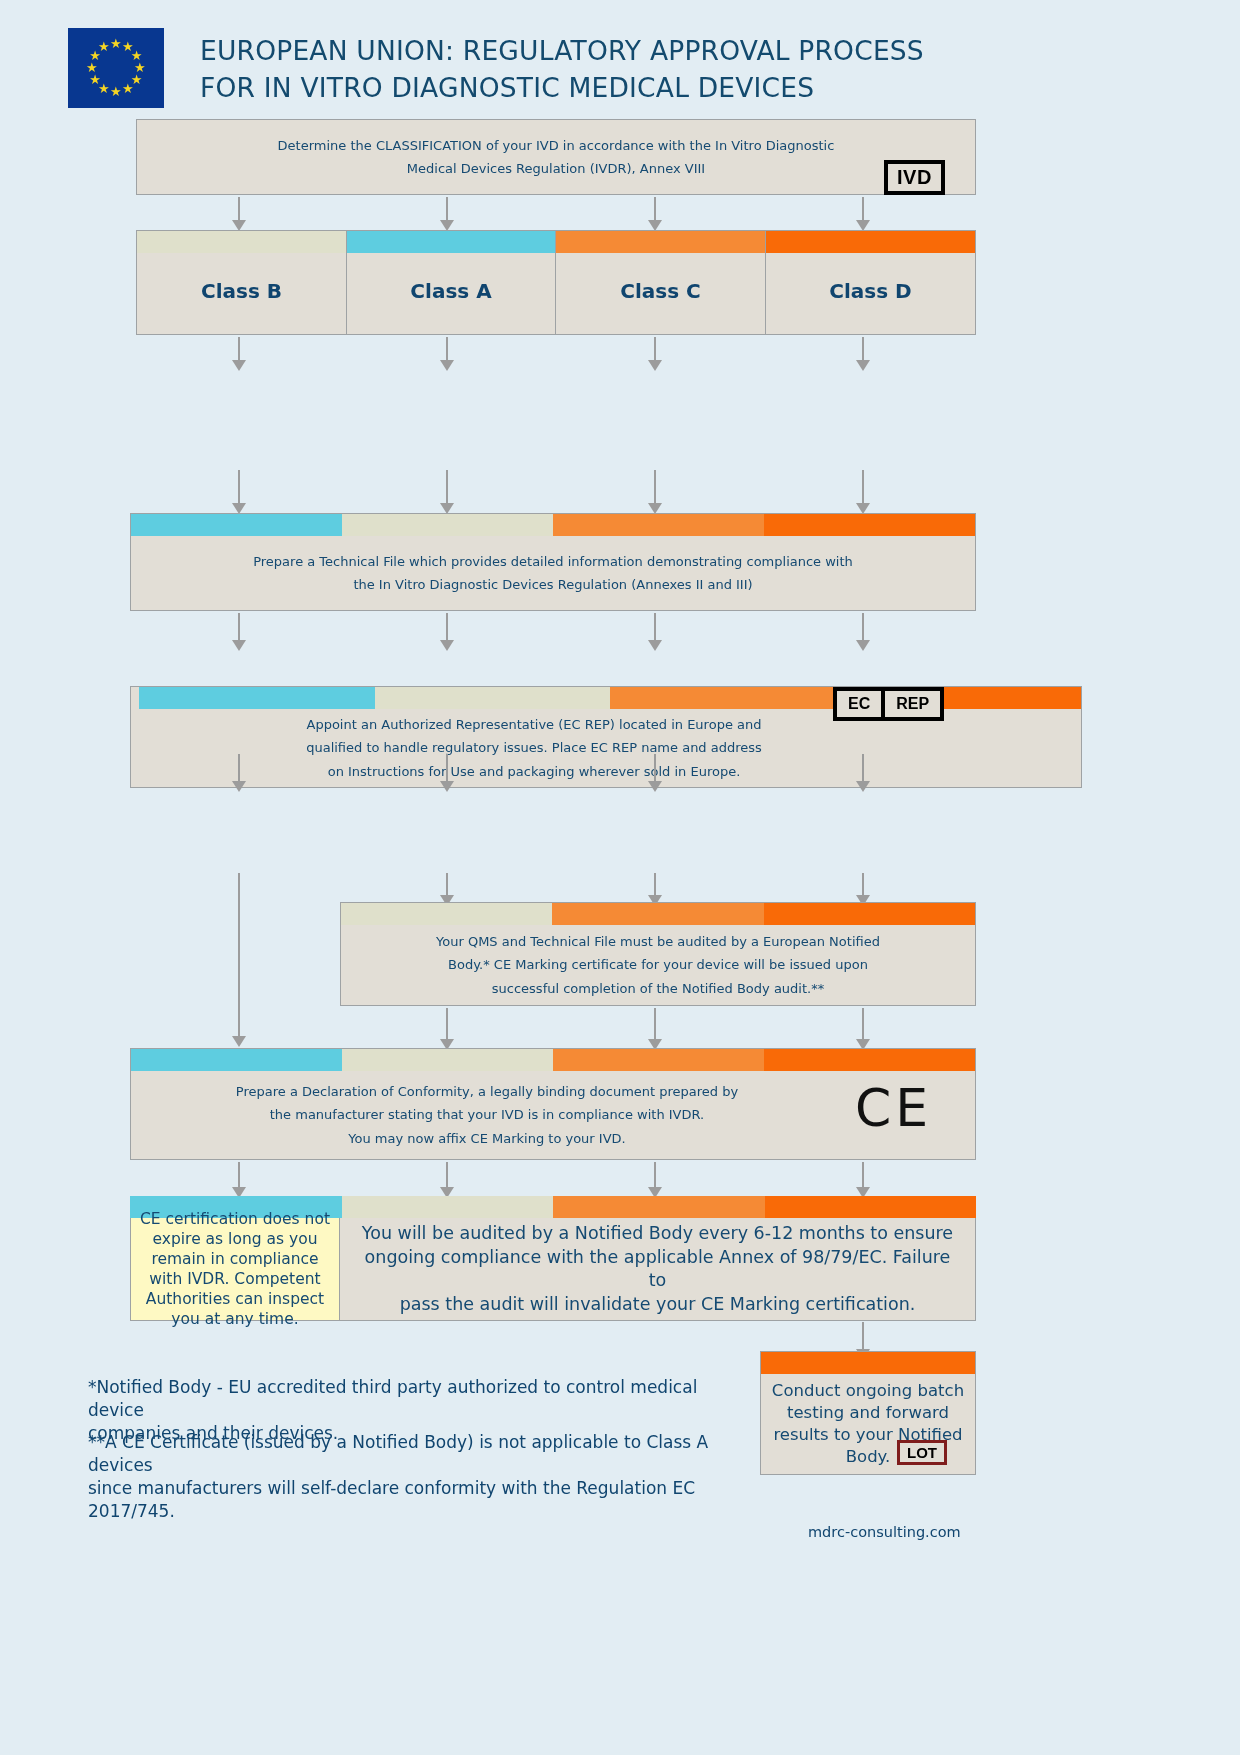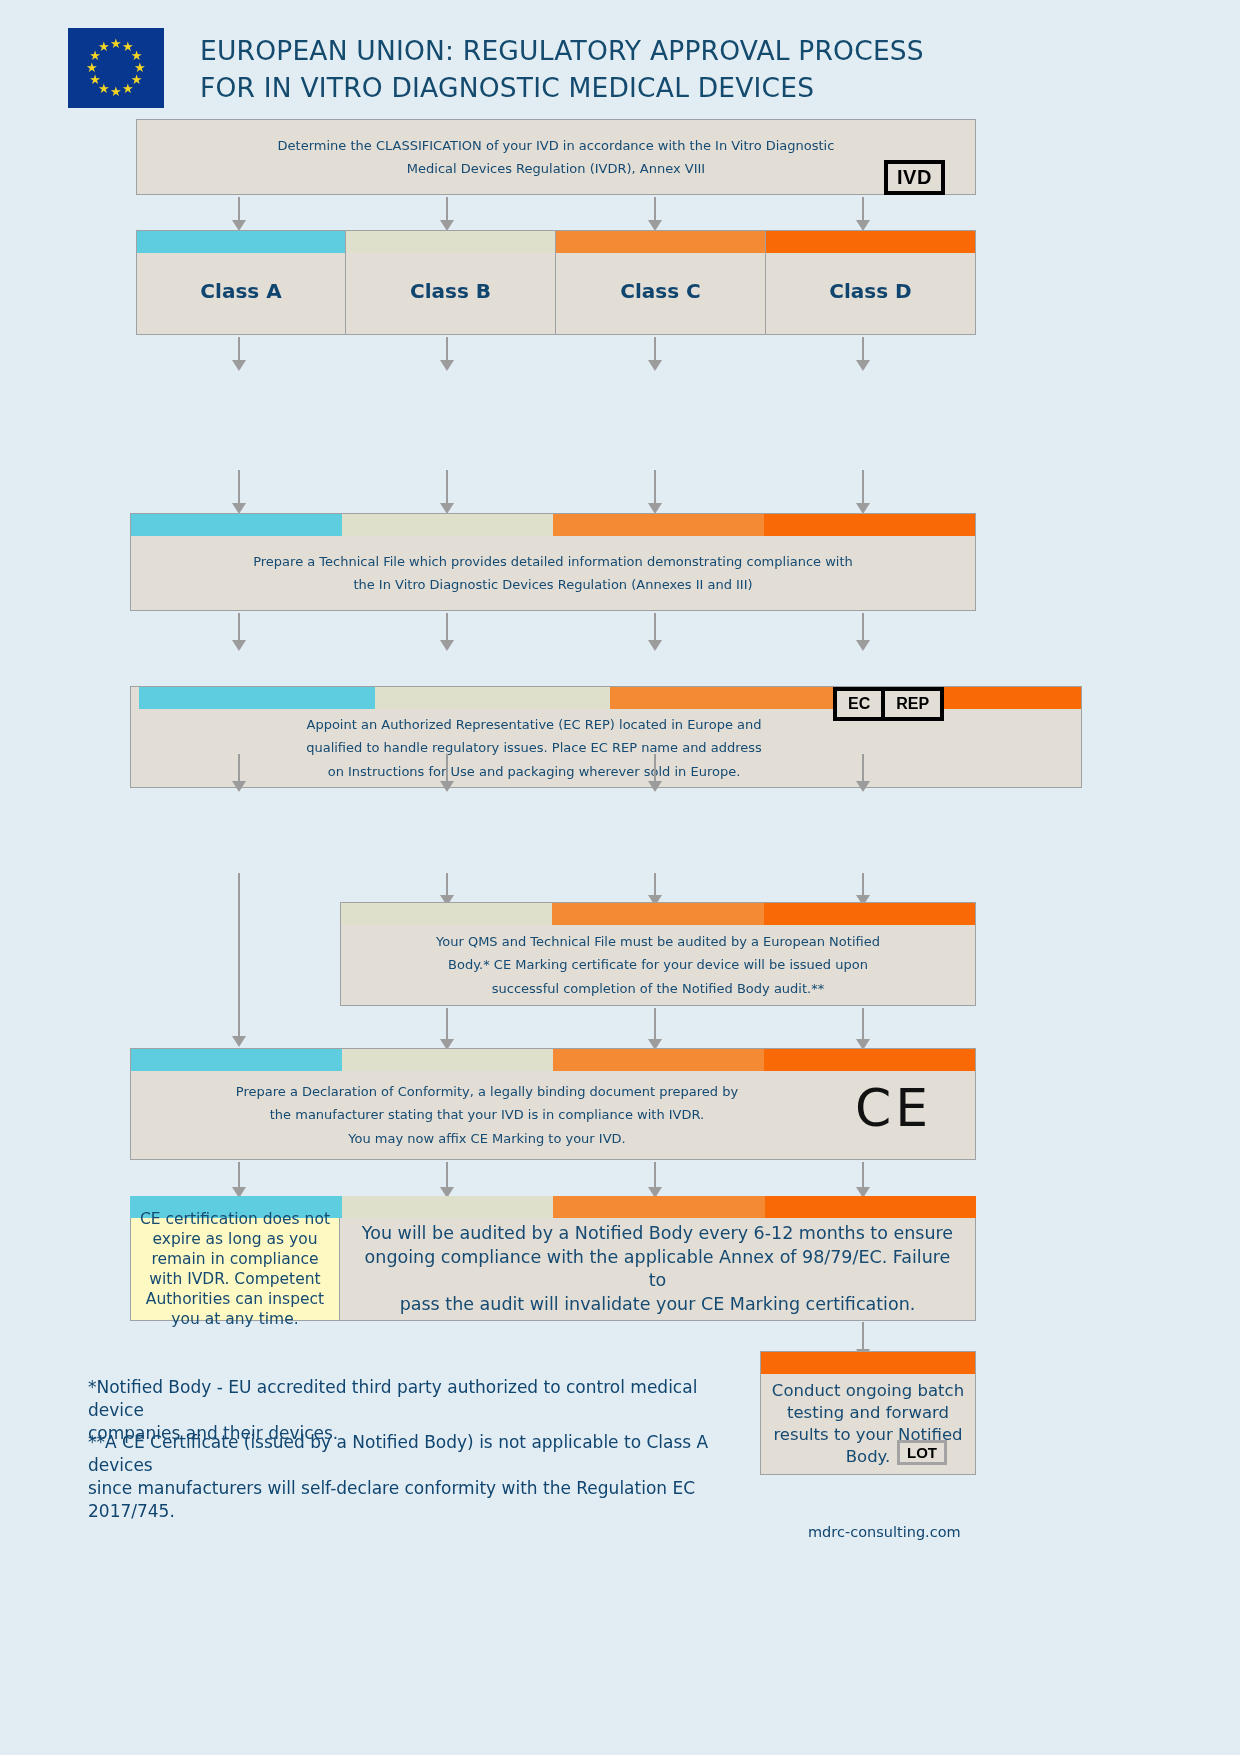--- a/index.html
+++ b/index.html
@@ -73,21 +73,21 @@
   .ecrep-badge{
     position:absolute;border:4px solid #000;background:#e2ded6;
     display:flex;align-items:stretch;font-family:"Liberation Sans",sans-serif;
   }
   .ecrep-badge span{
     display:flex;align-items:center;justify-content:center;
     font-size:16px;font-weight:bold;color:#000;padding:4px 11px;
   }
   .ecrep-badge span:first-child{border-right:4px solid #000;}
   .lot-badge{
-    position:absolute;border:3px solid #a3a3a3;background:#e2ded6;
+    position:absolute;border:3px solid #7f1d1d;background:#e2ded6;
     font-size:15px;font-weight:bold;color:#000;padding:1px 7px;
     font-family:"Liberation Sans",sans-serif;
   }
   .ce-mark{
     position:absolute;color:#111;font-size:52px;line-height:52px;
     font-family:"DejaVu Sans",sans-serif;letter-spacing:4px;font-weight:400;
   }
 
   
   .footnote{
@@ -153,27 +153,27 @@
   <div class="arrow" style="left:648px;top:197px;height:34px;">
       <div class="shaft" style="height:23px;"></div>
       <div class="head" style="top:23px;"></div>
     </div>
   <div class="arrow" style="left:856px;top:197px;height:34px;">
       <div class="shaft" style="height:23px;"></div>
       <div class="head" style="top:23px;"></div>
     </div>
 
   <div class="classrow" style="left:136px;top:230px;width:840px;height:105px;" id="classrow">
+      <div class="classcell" style="width: 211px;">
+        <div class="cstrip" style="background: rgb(223, 224, 203);"></div>
+        <div class="clabel">Class B</div>
+      </div>
       <div class="classcell" style="width: 210px;">
         <div class="cstrip" style="background: rgb(94, 205, 224);"></div>
         <div class="clabel">Class A</div>
-      </div>
-      <div class="classcell" style="width: 211px;">
-        <div class="cstrip" style="background: rgb(223, 224, 203);"></div>
-        <div class="clabel">Class B</div>
       </div>
       <div class="classcell" style="width: 211px;">
         <div class="cstrip" style="background: rgb(245, 138, 53);"></div>
         <div class="clabel">Class C</div>
       </div>
       <div class="classcell" style="width: 211px;">
         <div class="cstrip" style="background: rgb(249, 106, 7);"></div>
         <div class="clabel">Class D</div>
       </div>
     </div>

